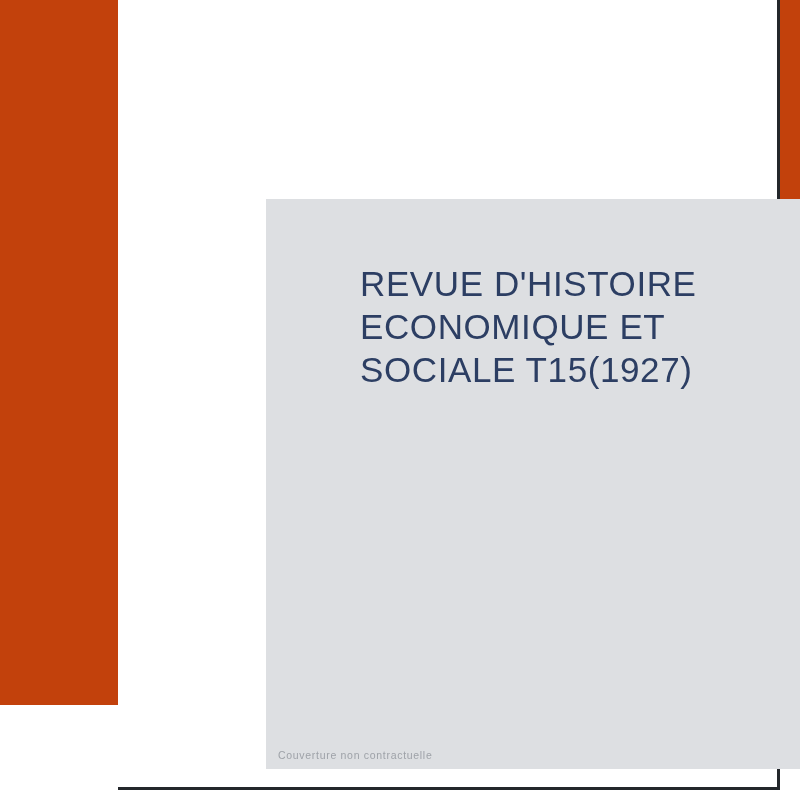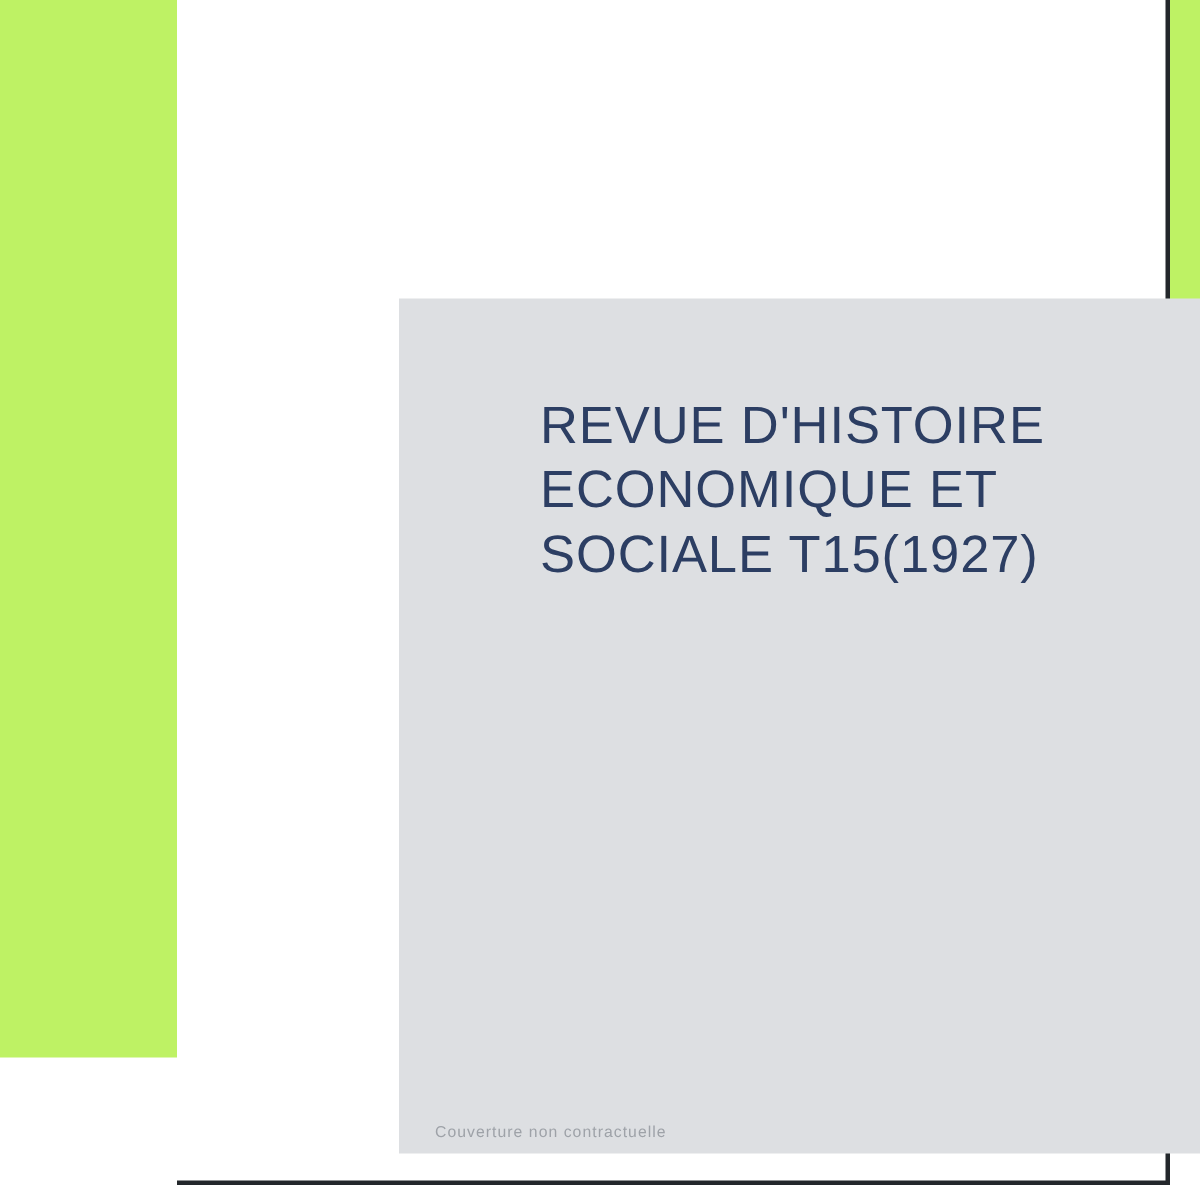--- a/index.html
+++ b/index.html
@@ -10,21 +10,21 @@
   body {
     width: 800px;
     height: 800px;
     font-family: "Liberation Sans", sans-serif;
     overflow: hidden;
   }
   .canvas {
     position: relative;
     width: 800px;
     height: 705px;
-    background: #bef264;
+    background: #c2410c;
   }
   
   .cover-page {
     position: absolute;
     left: 118px;
     top: 0px;
     width: 662px;
     height: 790px;
     background: #ffffff;
     box-sizing: border-box;
@@ -52,21 +52,20 @@
     font-weight: 400;
     white-space: pre-line;
   }
   .cover-note {
     position: absolute;
     left: 160px;
     top: 749px;
     color: #9ea2a8;
     font-size: 10.5px;
     letter-spacing: 0.7px;
-    margin-left: 12px;
   }
 </style>
 </head>
 <body>
 
 <div class="canvas">
 
   <div class="cover-page">
 
     <div class="cover-panel"></div>

